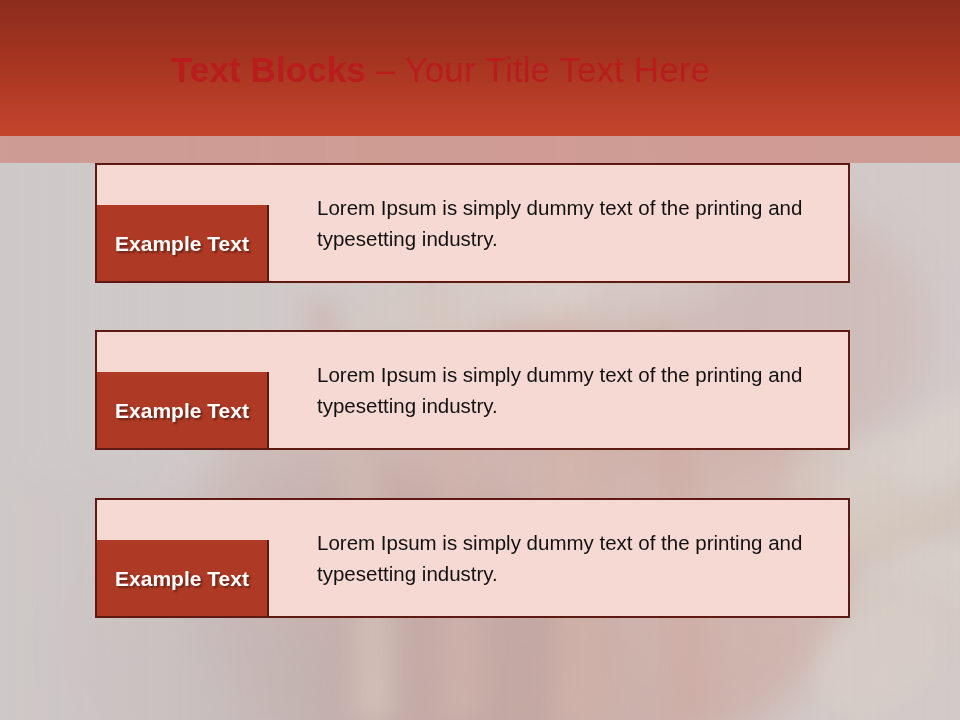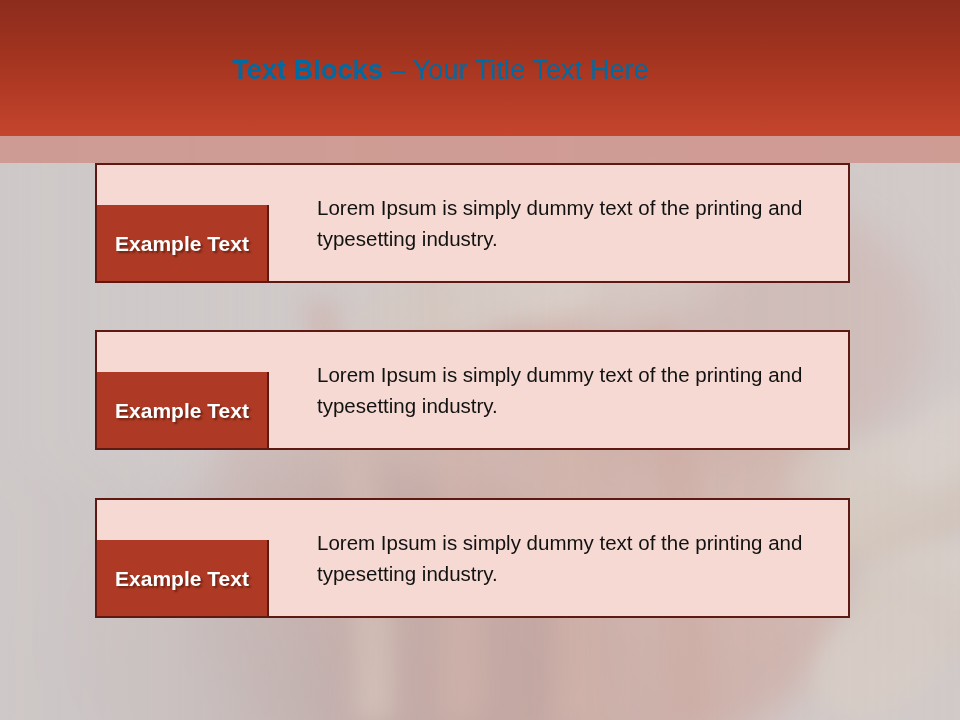--- a/index.html
+++ b/index.html
@@ -66,22 +66,22 @@
     width: 960px;
     height: 136px;
     background: linear-gradient(to bottom, #8C2C1D 0%, #A3341F 42%, #B93E28 78%, #C4452C 100%);
   }
   .header-title {
     position: absolute;
     left: 0;
     top: 51px;
     width: 881px;
     text-align: center;
-    color: #0369a1;
-    font-size: 27px;
+    color: #b91c1c;
+    font-size: 35px;
     line-height: 38px;
     letter-spacing: 0.1px;
     white-space: nowrap;
   }
   .header-title .t-strong { font-weight: bold; }
   .header-title .t-light  { font-weight: normal; }
 
   
   .accent-band {
     position: absolute;

